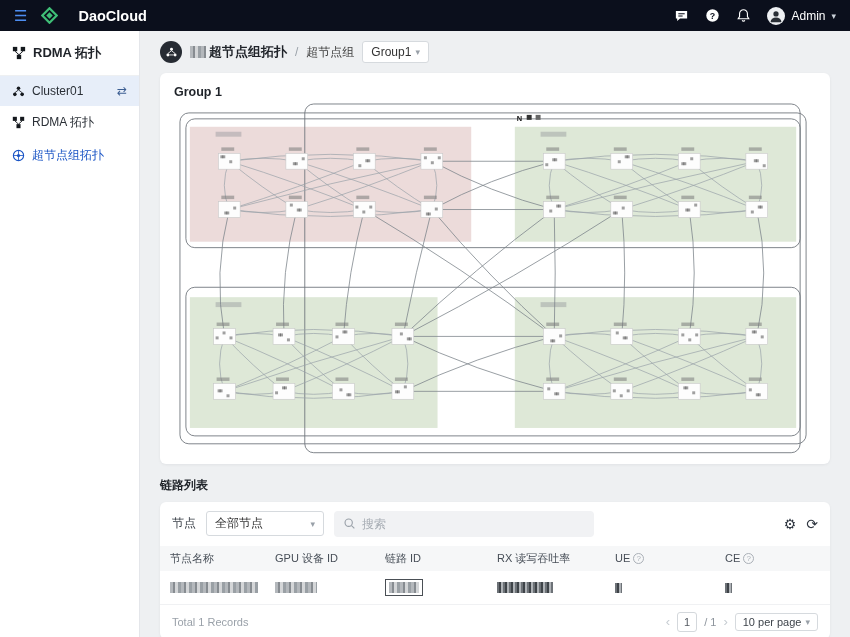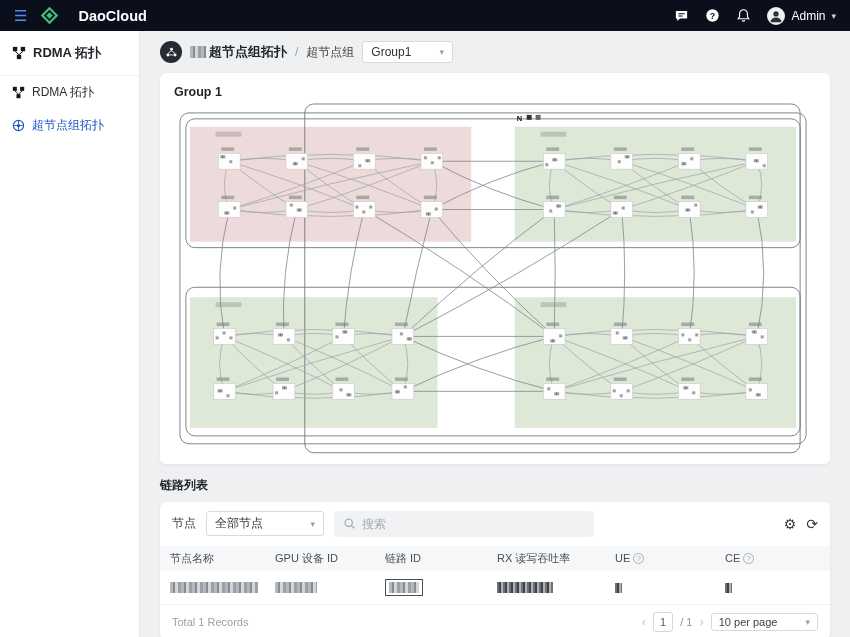--- a/index.html
+++ b/index.html
@@ -27,21 +27,21 @@
 .sb-item .grow{flex:1;}
 .swap-icon{color:#3c5e92;font-size:12px;}
 .main{flex:1;overflow:hidden;padding:0 20px;}
 
 
 .crumb-row{display:flex;align-items:center;gap:8px;height:42px;}
 .crumb-badge{width:22px;height:22px;border-radius:50%;background:#262b33;display:inline-flex;align-items:center;justify-content:center;flex:0 0 22px;}
 .crumb-root{font-weight:bold;font-size:13px;display:flex;align-items:center;gap:3px;cursor:pointer;}
 .crumb-sep{color:#9aa1a9;}
 .crumb-cur{color:#404040;}
-.select{display:inline-flex;align-items:center;justify-content:space-between;gap:28px;background:#fff;border:1px solid #d6dade;border-radius:3px;padding:3px 8px;font-size:12px;color:#333;cursor:pointer;}
+.select{display:inline-flex;align-items:center;justify-content:space-between;gap:4px;background:#fff;border:1px solid #d6dade;border-radius:3px;padding:3px 8px;font-size:12px;color:#333;cursor:pointer;}
 .select .chev2{color:#99a0a8;font-size:9px;}
 
 
 .card{background:#fff;border-radius:6px;box-shadow:0 1px 3px rgba(15,23,42,.06);}
 .diagram-card{padding:12px 14px 6px;}
 .card-title{font-weight:bold;font-size:12.5px;margin-bottom:4px;}
 .topo-svg{display:block;width:100%;height:auto;}
 .section-label{font-weight:bold;font-size:12px;margin:13px 0 8px;}
 
 
@@ -122,20 +122,30 @@
 <div class="body-row">
   <aside class="sidebar">
     <div class="sb-header">
       <svg width="14" height="14" viewBox="0 0 16 16">
         <rect x="1" y="1" width="5" height="5" fill="#14181d"></rect>
           <rect x="10" y="1" width="5" height="5" fill="#14181d"></rect>
           <rect x="5.5" y="10" width="5" height="5" fill="#14181d"></rect>
         <path d="M3.5 6 L8 10 M12.5 6 L8 10" stroke="#14181d" stroke-width="1.1" fill="none"></path>
       </svg>
       <span>RDMA 拓扑</span>
+    </div>
+    <div class="sb-item active">
+      <svg width="13" height="13" viewBox="0 0 16 16">
+        <circle cx="8" cy="4" r="2.2" fill="#14181d"></circle>
+          <circle cx="3.5" cy="11.5" r="2.2" fill="#14181d"></circle>
+          <circle cx="12.5" cy="11.5" r="2.2" fill="#14181d"></circle>
+        <path d="M8 6 L3.5 9.5 M8 6 L12.5 9.5" stroke="#14181d" stroke-width="1" fill="none"></path>
+      </svg>
+      <span class="grow">Cluster01</span>
+      <span class="swap-icon">⇄</span>
     </div>
     <div class="sb-item">
       <svg width="13" height="13" viewBox="0 0 16 16">
         <rect x="1" y="1" width="5" height="5" fill="#14181d"></rect>
           <rect x="10" y="1" width="5" height="5" fill="#14181d"></rect>
           <rect x="5.5" y="10" width="5" height="5" fill="#14181d"></rect>
         <path d="M3.5 6 L8 10 M12.5 6 L8 10" stroke="#14181d" stroke-width="1.1" fill="none"></path>
       </svg>
       <span>RDMA 拓扑</span>
     </div>

